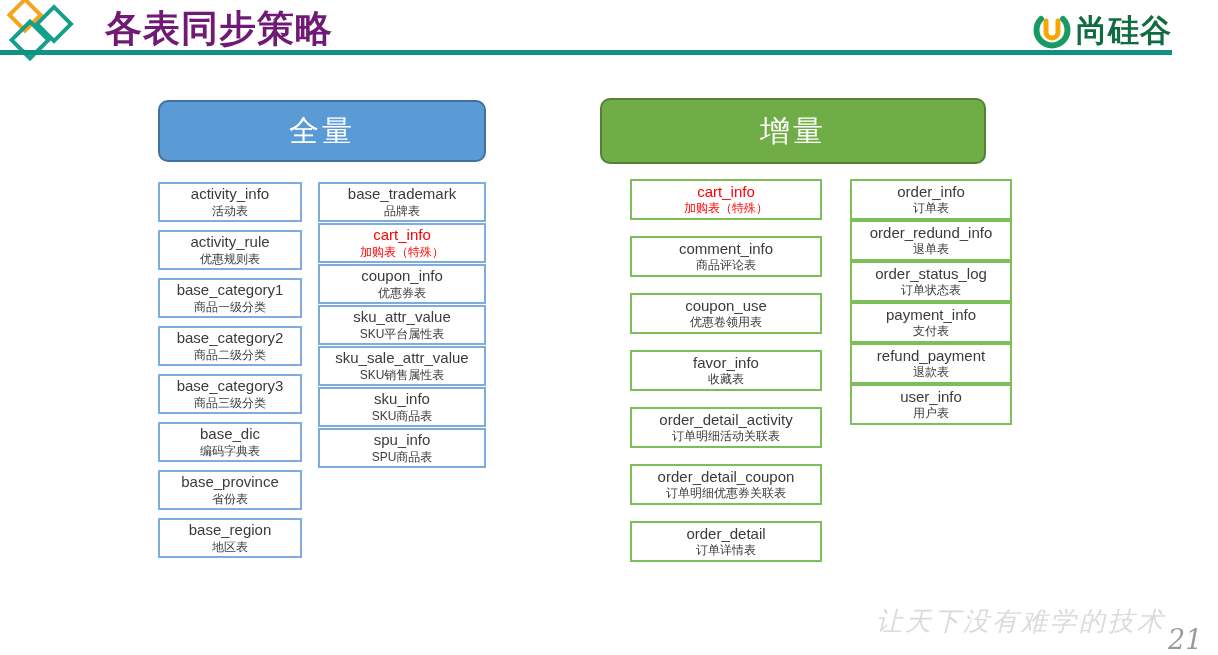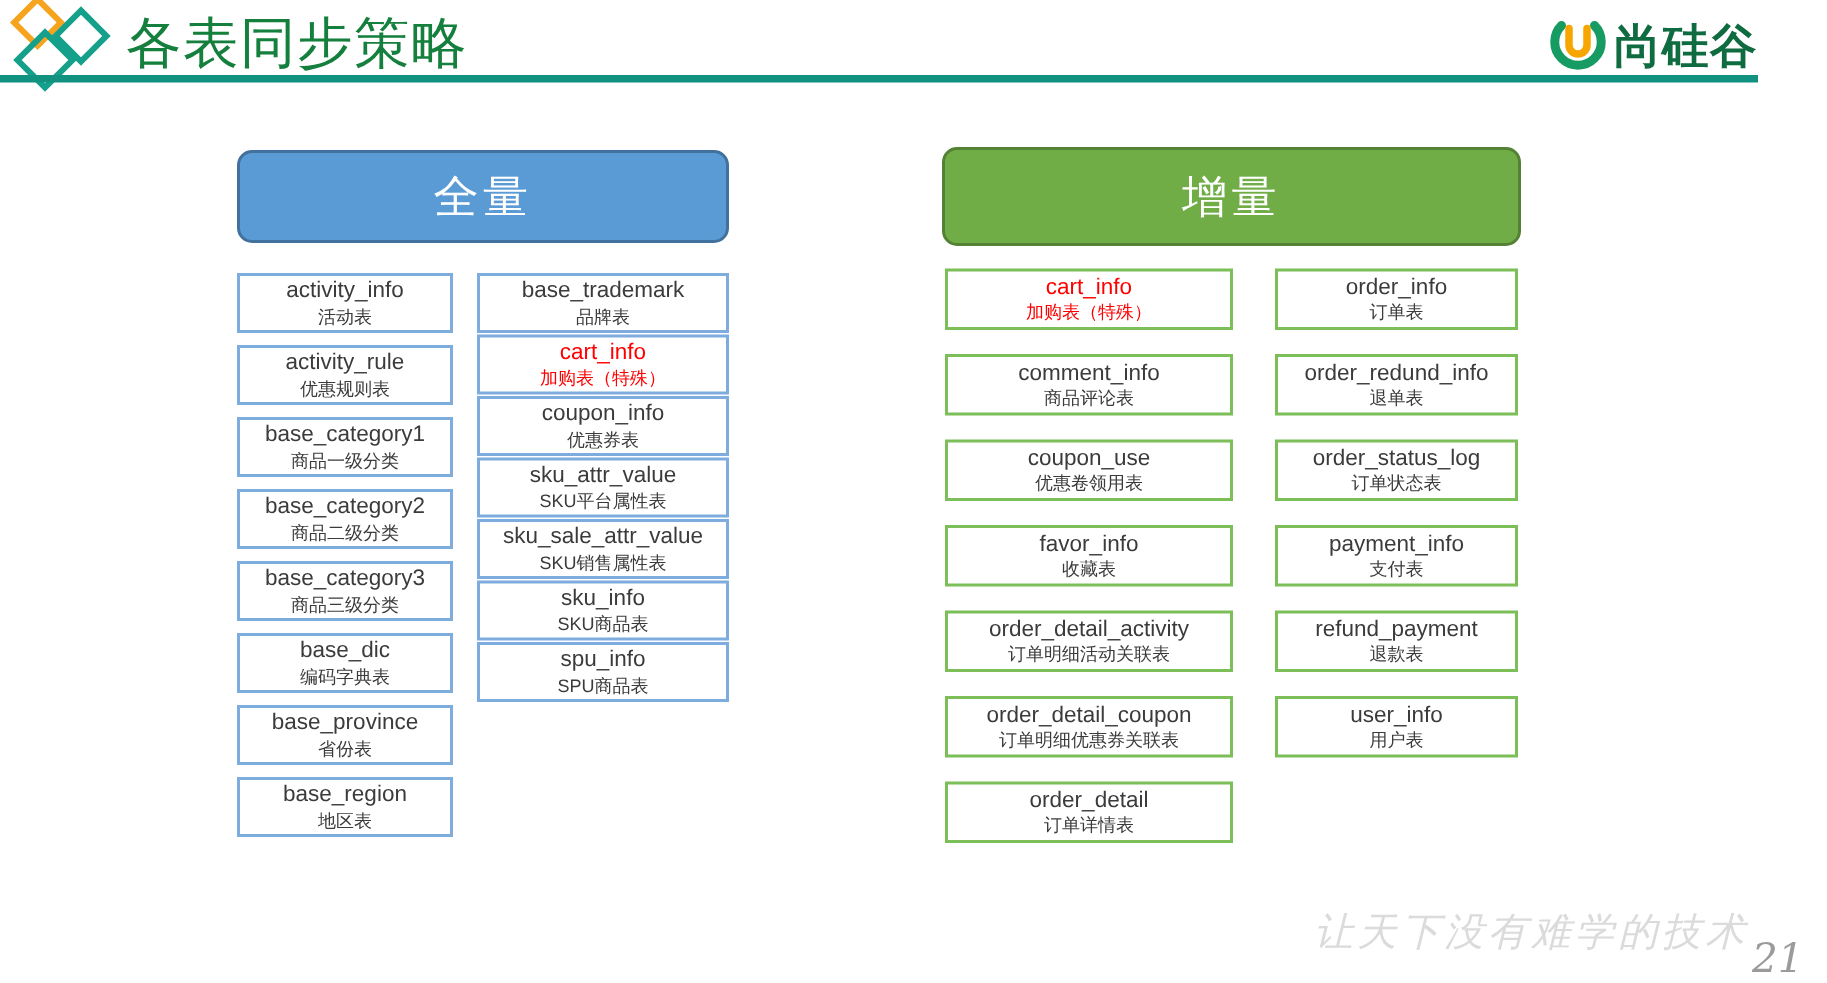--- a/index.html
+++ b/index.html
@@ -6,37 +6,37 @@
   html,body { background:#fff; }
   body { font-family:"Liberation Sans", sans-serif; }
   .slide { position:relative; width:1218px; height:655px; background:#ffffff; overflow:hidden; }
 
   
   .dm { position:absolute; background:transparent; transform:rotate(45deg); }
   .d1 { left:12px; top:2px;  width:26px; height:26px; border:4px solid #F6A41D; }
   .d2 { left:40px; top:10px; width:28px; height:28px; border:4px solid #14A08A; }
   .d3 { left:15px; top:25px; width:30px; height:30px; border:4px solid #14A08A; }
 
-  .title { position:absolute; left:84px; top:4px; font-size:37px; font-weight:400; color:#15803d; letter-spacing:1px; }
+  .title { position:absolute; left:105px; top:4px; font-size:37px; font-weight:700; color:#701a75; letter-spacing:1px; }
 
   .rule { position:absolute; left:0; top:50px; width:1172px; height:5px; background:#11917F; }
 
-  .logo { position:absolute; left:1032px; top:10px; display:flex; align-items:flex-start; gap:4px; }
+  .logo { position:absolute; left:1032px; top:10px; display:flex; align-items:flex-end; gap:4px; }
   .logo-text { font-size:31px; font-weight:700; color:#0F6B40; letter-spacing:1px; }
 
   .hdr { position:absolute; display:flex; align-items:center; justify-content:center;
          color:#ffffff; font-size:30px; letter-spacing:3px; border-radius:10px; }
   .hdr-full { left:158px; top:100px; width:328px; height:62px; background:#5B9BD5; border:2px solid #41719C;text-align:center; }
-  .hdr-incr { left:628px; top:98px;  width:386px; height:66px; background:#70AD47; border:2px solid #548235; }
+  .hdr-incr { left:600px; top:98px;  width:386px; height:66px; background:#70AD47; border:2px solid #548235; }
 
   .col { position:absolute; display:flex; flex-direction:column; }
   #fc1 { left:158px; top:182px; width:144px; gap:8px; }
   #fc2 { left:318px; top:182px; width:168px; gap:1px; }
   #ic1 { left:630px; top:179px; width:192px; gap:16px; }
-  #ic2 { left:850px; top:179px; width:162px; gap:16px; }
+  #ic2 { left:850px; top:179px; width:162px; }
 
   .tbox { height:40px; background:#ffffff; display:flex; flex-direction:column;
           align-items:center; justify-content:center; text-align:center;
           font-size:15px; line-height:1.26; color:#3B3B3B; }
   #ic1 .tbox, #ic2 .tbox { height:41px; }
   .tbox.blue  { border:2px solid #7FACDF; }
   .tbox.green { border:2px solid #7CBE58; }
   .tbox.red   { color:#FF0000; }
   .tn { white-space:nowrap; }
   .td { white-space:nowrap; font-size:12px; }

